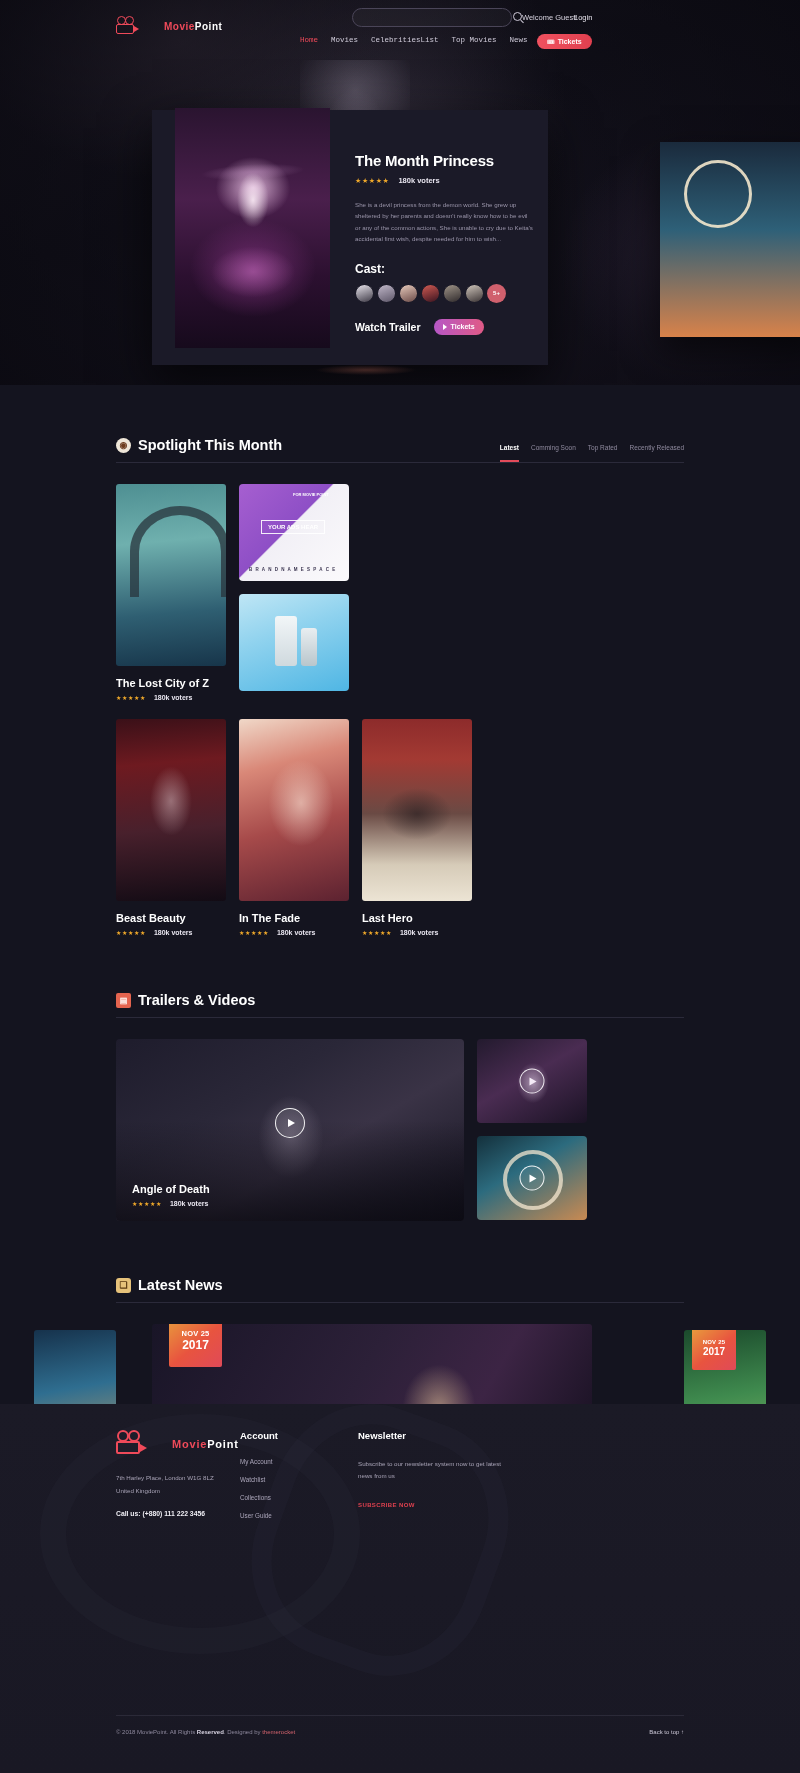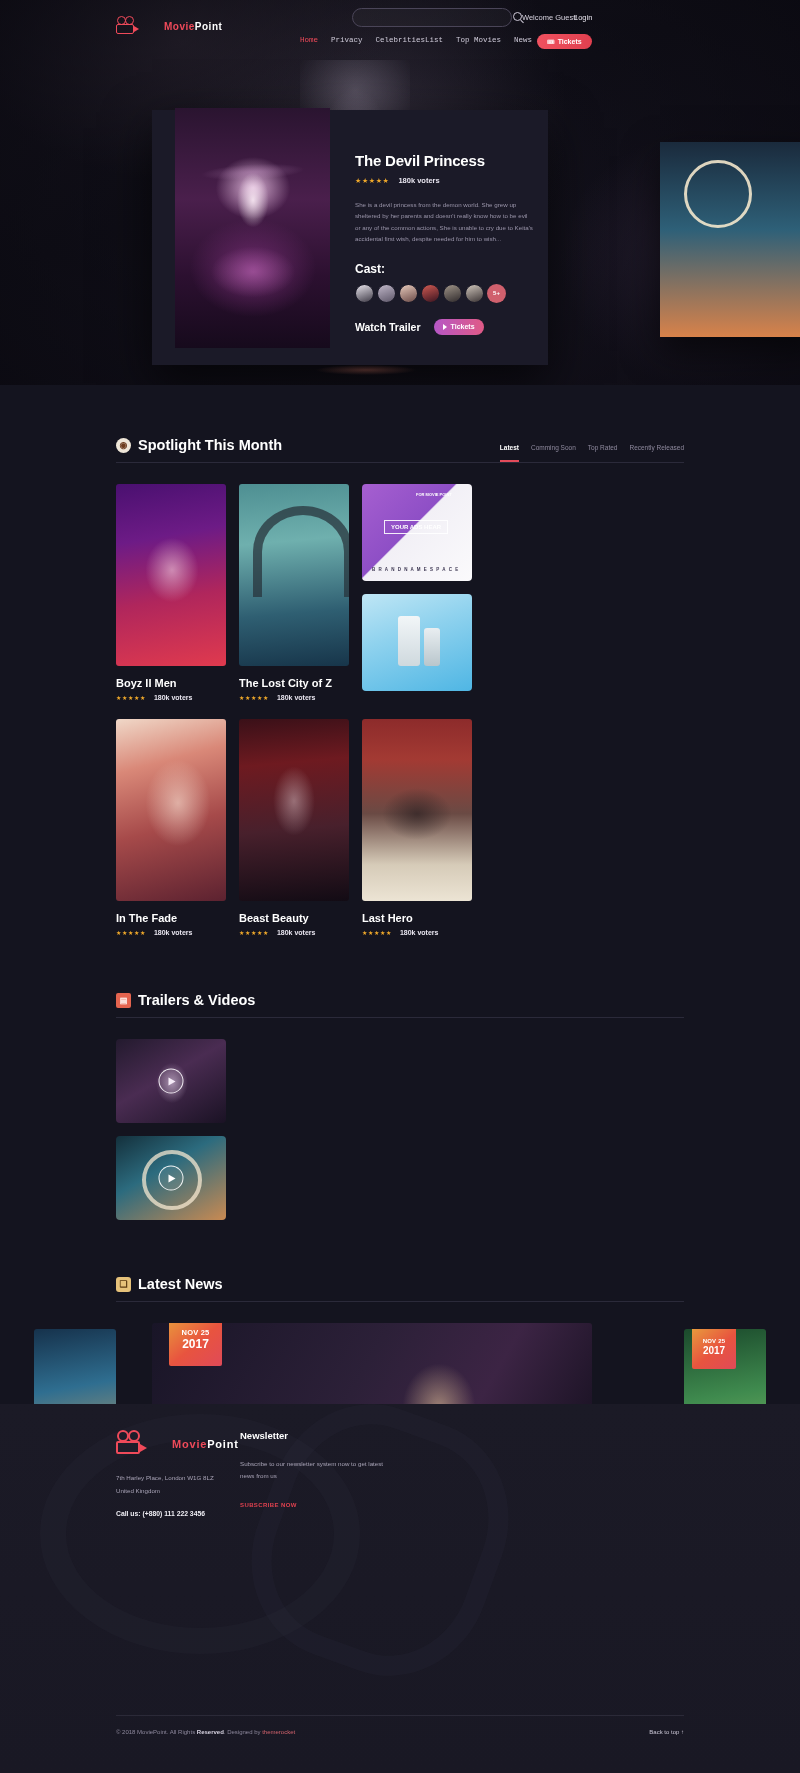--- a/index.html
+++ b/index.html
@@ -314,41 +314,41 @@
         </span>
       </div>
 
       <div class="searchbar"></div>
       <span class="search-icon"></span>
       <span class="welcome">Welcome Guest!</span>
       <span class="login-link">Login</span>
 
       <nav class="nav">
         <a class="active">Home</a>
-        <a>Privacy</a>
+        <a>Movies</a>
         <a>CelebritiesList</a>
         <a>Top Movies</a>
         <a>News</a>
         <a><span>Pages</span><i class="caret"></i></a>
       </nav>
 
       <div class="tickets-btn">
         <span class="ticket-glyph">🎟</span>
         <span>Tickets</span>
       </div>
     </div>
 
     <div class="hero-card">
       <div class="hero-poster">
         <span class="hp-arms"></span>
           <span class="hp-fig"></span>
           <span class="hp-glow"></span>
       </div>
       <div class="hero-info">
-        <div class="hero-title">The Devil Princess</div>
+        <div class="hero-title">The Month Princess</div>
         <div class="rating-row">
           <span class="stars">★★★★★</span>
           <span class="voters">180k voters</span>
         </div>
         <p class="hero-desc">She is a devil princess from the demon world. She grew up sheltered by her parents and doesn't really know how to be evil or any of the common actions, She is unable to cry due to Keita's accidental first wish, despite needed for him to wish...</p>
         <div class="cast-label">Cast:</div>
         <div class="cast-row">
           <span class="cast-av a1"></span>
           <span class="cast-av a2"></span>
           <span class="cast-av a3"></span>
@@ -378,28 +378,20 @@
       <div class="sec-tabs">
         <span class="active">Latest</span>
         <span>Comming Soon</span>
         <span>Top Rated</span>
         <span>Recently Released</span>
       </div>
     </div>
 
     <div class="movies">
       <div class="mcol">
-        <div class="poster p1"></div>
-        <div class="m-title">Boyz II Men</div>
-        <div class="m-meta">
-          <span class="stars">★★★★★</span>
-          <span class="voters">180k voters</span>
-        </div>
-      </div>
-      <div class="mcol">
         <div class="poster p3"></div>
         <div class="m-title">The Lost City of Z</div>
         <div class="m-meta">
           <span class="stars">★★★★★</span>
           <span class="voters">180k voters</span>
         </div>
       </div>
       <div class="adcol">
         <div class="ad ad1">
           <span class="ad-s">FOR
@@ -407,30 +399,30 @@
           <span class="ad-t">YOUR ADS HEAR</span>
           <span class="ad-b">B R A N D
 N A M E   S P A C E</span>
         </div>
         <div class="ad ad2"></div>
       </div>
     </div>
 
     <div class="movies" style="margin-top:18px;">
       <div class="mcol">
-        <div class="poster p5"></div>
-        <div class="m-title">In The Fade</div>
+        <div class="poster p4"></div>
+        <div class="m-title">Beast Beauty</div>
         <div class="m-meta">
           <span class="stars">★★★★★</span>
           <span class="voters">180k voters</span>
         </div>
       </div>
       <div class="mcol">
-        <div class="poster p4"></div>
-        <div class="m-title">Beast Beauty</div>
+        <div class="poster p5"></div>
+        <div class="m-title">In The Fade</div>
         <div class="m-meta">
           <span class="stars">★★★★★</span>
           <span class="voters">180k voters</span>
         </div>
       </div>
       <div class="mcol">
         <div class="poster p6"></div>
         <div class="m-title">Last Hero</div>
         <div class="m-meta">
           <span class="stars">★★★★★</span>
@@ -441,20 +433,34 @@
   </div>
 
   <div class="section" style="margin-top:56px;">
     <div class="sec-head">
       <div class="sec-title">
         <span class="sec-ico sq">▤</span>
         <span>Trailers &amp; Videos</span>
       </div>
     </div>
     <div class="trailers">
+      <div class="tr-main">
+        <span class="knight"></span>
+        <span class="tr-grad"></span>
+        <span class="play-btn">
+            <i></i>
+          </span>
+        <div class="tr-cap">
+          <h4>Angle of Death</h4>
+          <div class="m-meta">
+            <span class="stars">★★★★★</span>
+            <span class="voters">180k voters</span>
+          </div>
+        </div>
+      </div>
       <div class="tr-side">
         <div class="tr-s tr-s1">
           <span class="play-btn">
               <i></i>
             </span>
         </div>
         <div class="tr-s tr-s2">
           <span class="play-btn">
               <i></i>
             </span>
@@ -515,20 +521,27 @@
           <span class="brand-text">
             <span class="m">Movie</span><span class="p">Point</span>
           </span>
         </div>
         <div class="f-addr" style="white-space:pre-line;">7th Harley Place, London W1G 8LZ
 United Kingdom</div>
         <div class="f-call">Call us: (+880) 111 222 3456</div>
       </div>
 
 
+      <div class="f-col f-acct">
+        <div class="f-head">Account</div>
+        <a class="f-link">My Account</a>
+        <a class="f-link">Watchlist</a>
+        <a class="f-link">Collections</a>
+        <a class="f-link">User Guide</a>
+      </div>
 
       <div class="f-col f-news">
         <div class="f-head">Newsletter</div>
         <p>Subscribe to our newsletter system now to get latest news from us</p>
         <span class="f-sub">SUBSCRIBE NOW</span>
       </div>
     </div>
 
     <div class="f-bar">
       <div class="f-copy"><span>© 2018 MoviePoint. All Rights </span><b>Reserved</b><span>. Designed by </span><span class="rc">themerocket</span></div>

